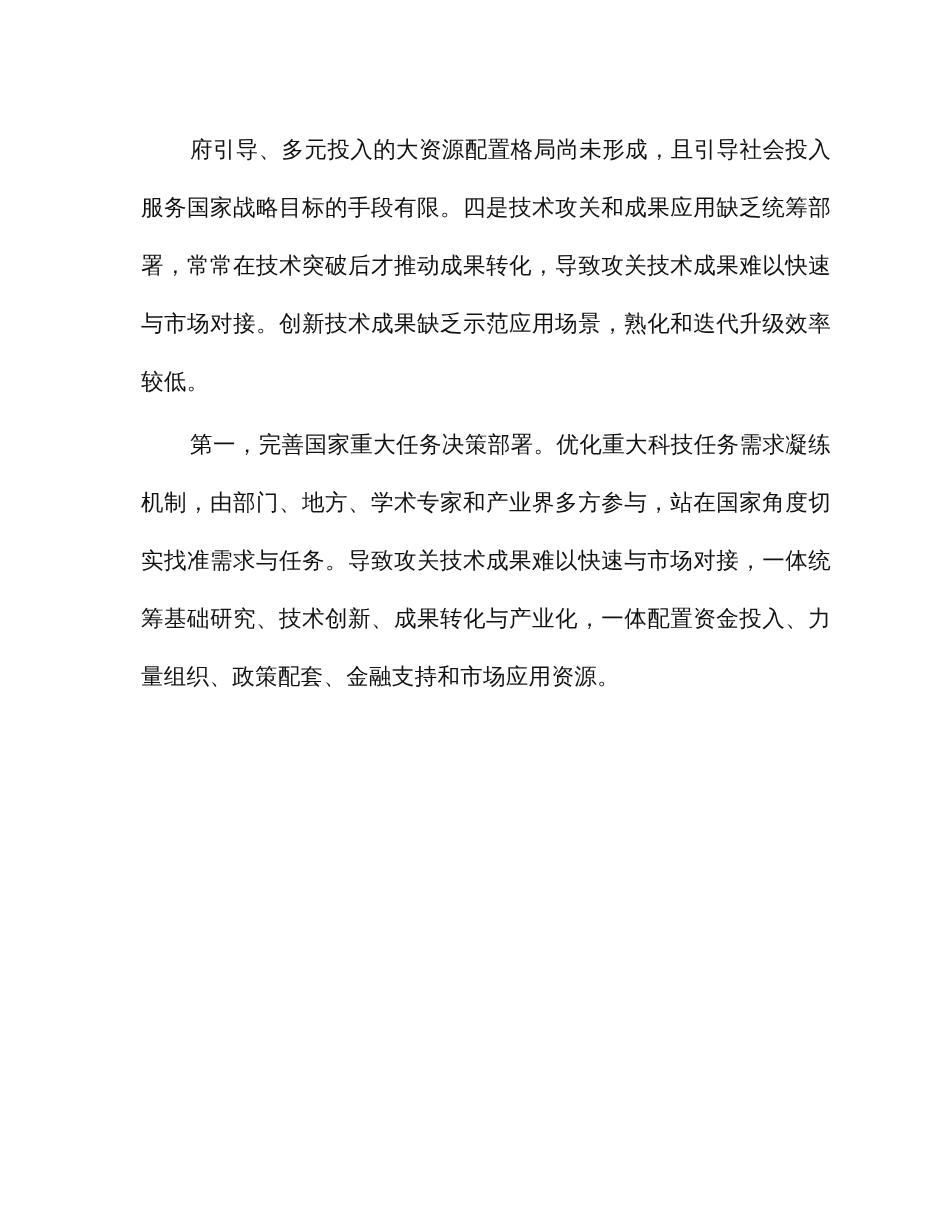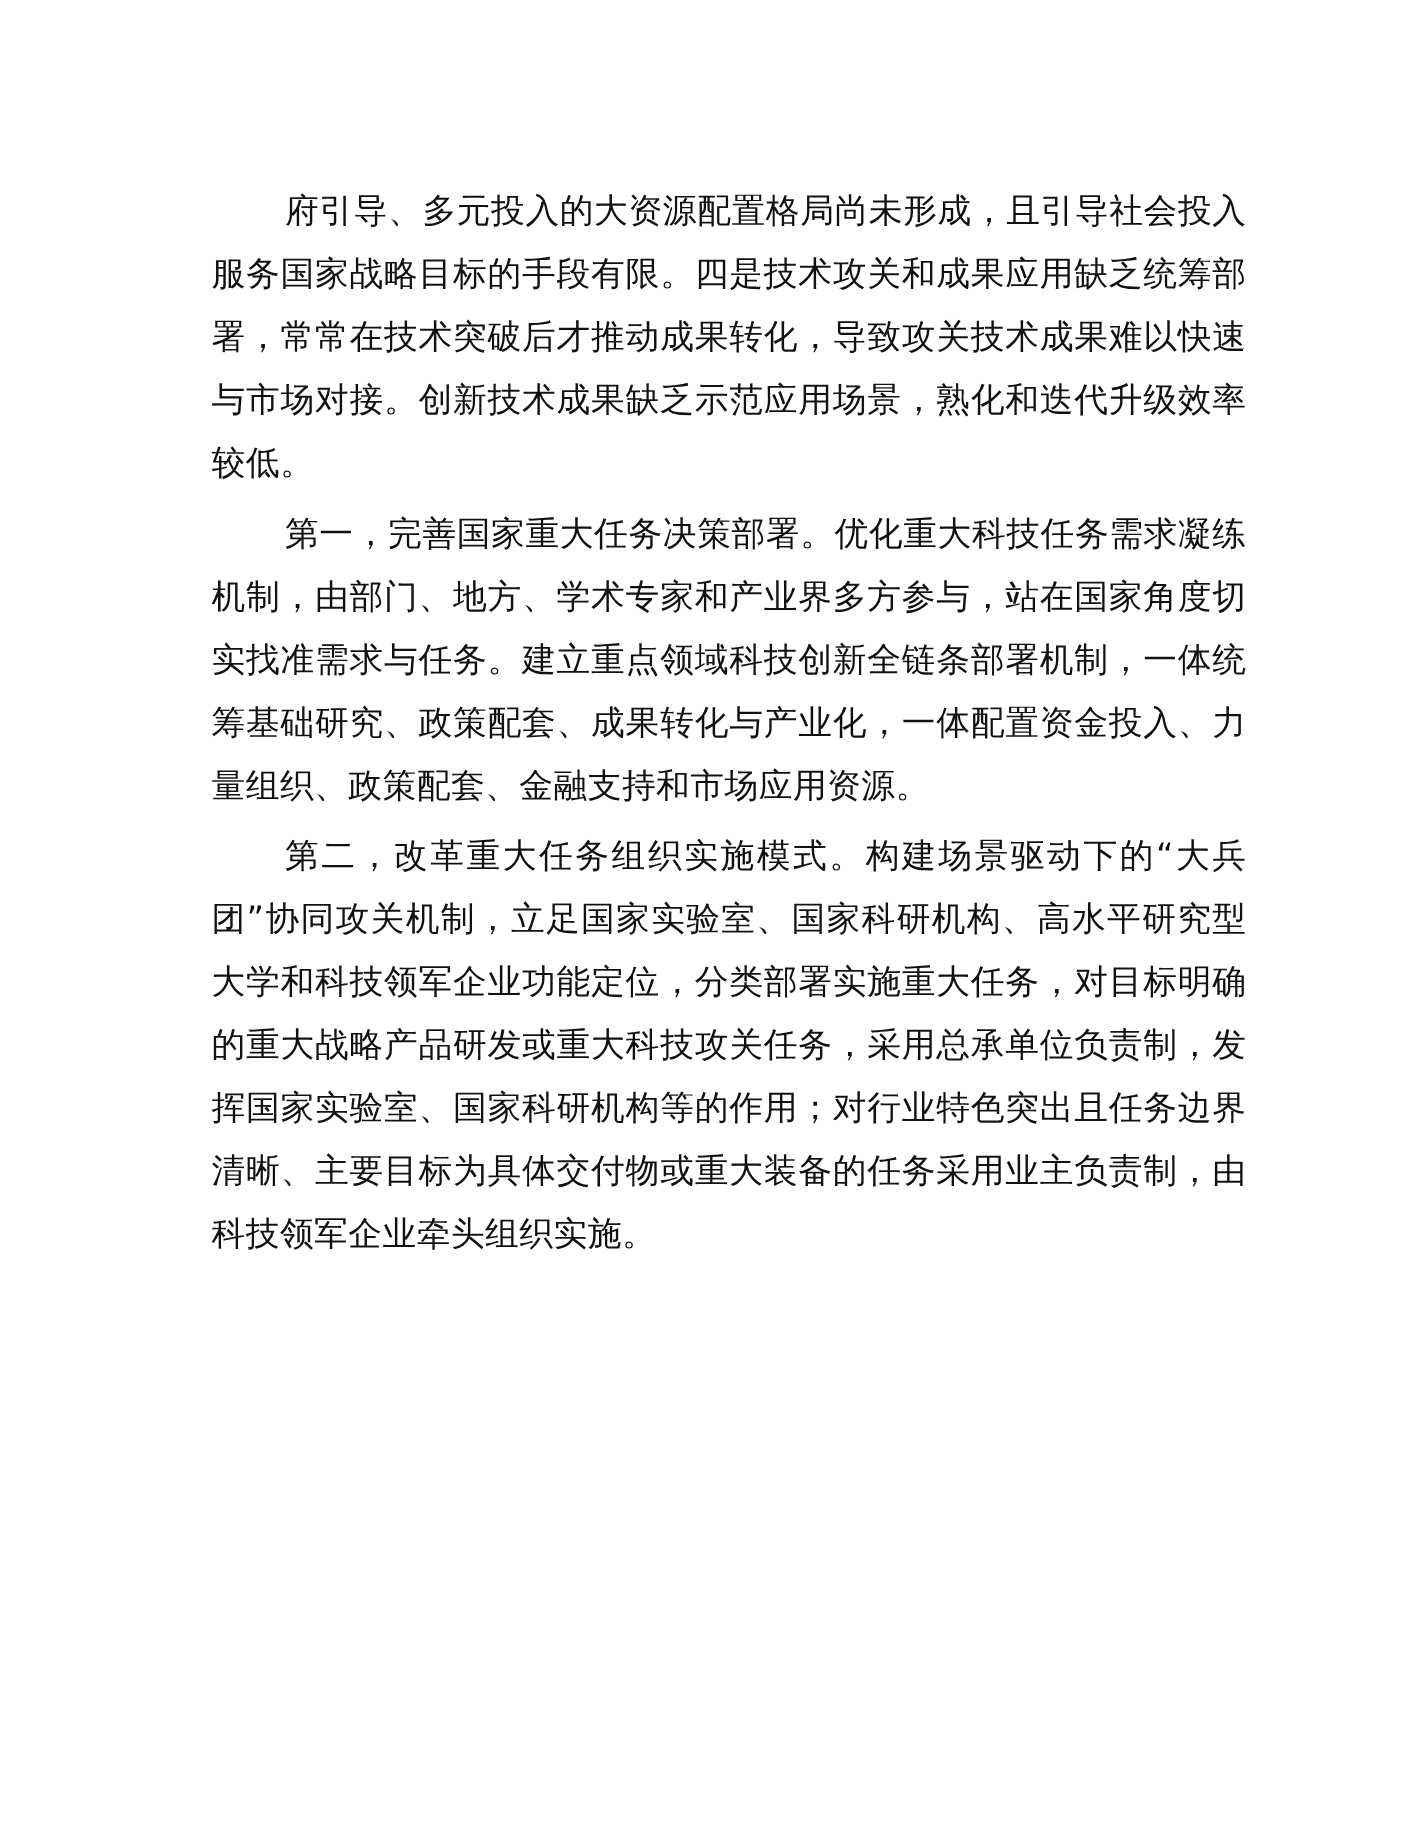--- a/index.html
+++ b/index.html
@@ -4,32 +4,31 @@
 <style>
   html, body { margin: 0; padding: 0; background: #ffffff; }
   body { width: 950px; height: 1230px; position: relative; overflow: hidden; }
   .page {
     position: absolute;
     left: 141px;
     top: 120px;
     width: 690px;
     font-family: "DejaVu Sans", sans-serif;
     font-size: 22.5px;
-    line-height: 42px;
+    line-height: 58px;
     color: #111111;
     letter-spacing: 0.3px;
   }
   .para {
     margin: 0 0 5px 0;
     text-align: justify;
     text-justify: inter-ideograph;
   }
   .para.indent { text-indent: 49px; }
   .para.first { text-indent: 49px; }
 </style>
 </head>
 <body>
 
 <div class="page">
   <p class="para first">府引导、多元投入的大资源配置格局尚未形成，且引导社会投入服务国家战略目标的手段有限。四是技术攻关和成果应用缺乏统筹部署，常常在技术突破后才推动成果转化，导致攻关技术成果难以快速与市场对接。创新技术成果缺乏示范应用场景，熟化和迭代升级效率较低。</p>
-  <p class="para indent">第一，完善国家重大任务决策部署。优化重大科技任务需求凝练机制，由部门、地方、学术专家和产业界多方参与，站在国家角度切实找准需求与任务。建立重点领域科技创新全链条部署机制，一体统筹基础研究、政策配套、成果转化与产业化，一体配置资金投入、力量组织、政策配套、金融支持和市场应用资源。</p>
-  <p class="para indent">第二，改革重大任务组织实施模式。构建场景驱动下的“大兵团”协同攻关机制，立足国家实验室、国家科研机构、高水平研究型大学和科技领军企业功能定位，分类部署实施重大任务，对目标明确的重大战略产品研发或重大科技攻关任务，采用总承单位负责制，发挥国家实验室、国家科研机构等的作用；对行业特色突出且任务边界清晰、主要目标为具体交付物或重大装备的任务采用业主负责制，由科技领军企业牵头组织实施。</p>
+  <p class="para indent">第一，完善国家重大任务决策部署。优化重大科技任务需求凝练机制，由部门、地方、学术专家和产业界多方参与，站在国家角度切实找准需求与任务。导致攻关技术成果难以快速与市场对接，一体统筹基础研究、技术创新、成果转化与产业化，一体配置资金投入、力量组织、政策配套、金融支持和市场应用资源。</p>
 </div>
 
 </body></html>

